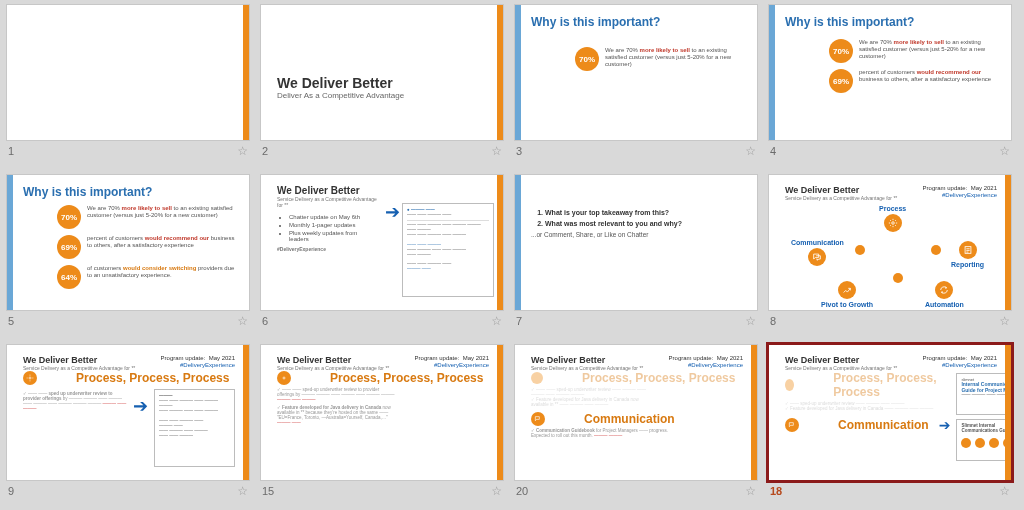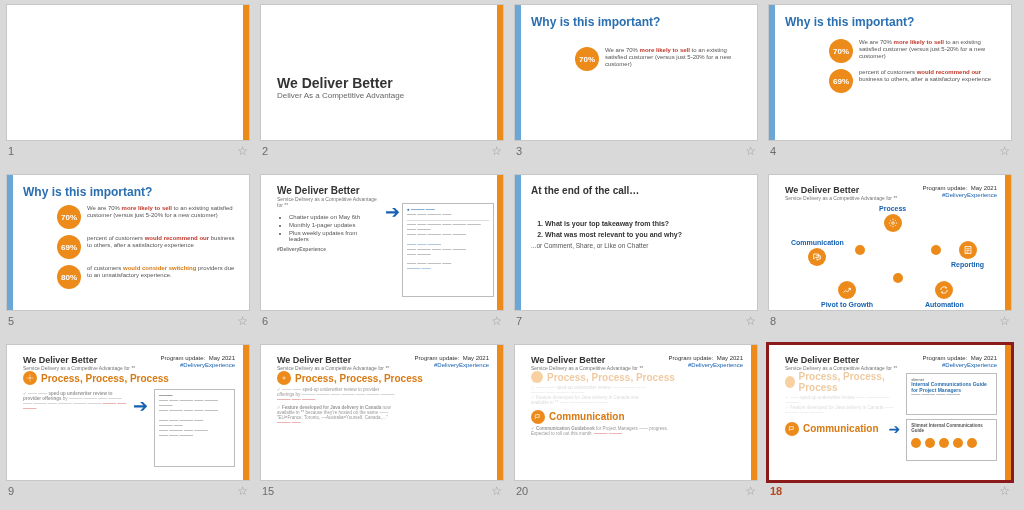--- a/index.html
+++ b/index.html
@@ -57,21 +57,21 @@
   ol.num { padding-left:14px; font-size:7px; color:#333; margin-top:8px; }
   ol.num li { margin-bottom:4px; font-weight:600; }
   .hint { font-size:6.5px; color:#555; margin-top:4px; }
   .card { border:1px solid #bcbcbc; background:#fff; font-size:4.5px; color:#555; padding:4px; line-height:1.1; }
   .arrow { color:#1660b1; font-size:18px; line-height:1; }
   .hd-row { display:flex; justify-content:space-between; align-items:flex-start; }
   .ptitle { font-size:9px; font-weight:700; color:#333; }
   .mini { font-size:5px; color:#777; }
   .ptag { font-size:6px; color:#333; text-align:right; line-height:1.1; }
   .ptag .hash { color:#1660b1; }
-  .sect-or { font-size:10px; font-weight:700; color:#d87a12; margin-top:4px; }
+  .sect-or { font-size:12px; font-weight:700; color:#d87a12; margin-top:4px;margin-left:35px; }
   .blob { font-size:4.5px; color:#999; line-height:1.1; margin-top:3px; }
   .ic-circle { width:18px; height:18px; border-radius:50%; background:#ed8b1a; display:flex; align-items:center; justify-content:center; }
   .ic-circle.sm { width:10px; height:10px; }
   .lbl { font-size:7px; font-weight:700; color:#1660b1; }
   svg.ic { width:10px; height:10px; fill:none; stroke:#fff; stroke-width:2; }
 </style>
 </head>
 <body>
 
 <div class="grid">
@@ -145,21 +145,21 @@
         <div class="h-blue">Why is this important?</div>
         <div class="pc-row" style="margin-left:34px; margin-top:6px;">
           <div class="pc">70%</div>
           <div class="tiny"><span>We are 70% </span><span class="emph-red">more likely to sell</span><span> to an existing satisfied customer (versus just 5-20% for a new customer)</span></div>
         </div>
         <div class="pc-row" style="margin-left:34px;">
           <div class="pc">69%</div>
           <div class="tiny"><span>percent of customers </span><span class="emph-red">would recommend our</span><span> business to others, after a satisfactory experience</span></div>
         </div>
         <div class="pc-row" style="margin-left:34px;">
-          <div class="pc">80%</div>
+          <div class="pc">64%</div>
           <div class="tiny"><span>of customers </span><span class="emph-or">would consider switching</span><span> providers due to an unsatisfactory experience.</span></div>
         </div>
       </div>
     </div>
     <div class="meta">
       <span>5</span>
       <span class="star">☆</span>
     </div>
   </div>
 
@@ -189,21 +189,20 @@
     <div class="meta">
       <span>6</span>
       <span class="star">☆</span>
     </div>
   </div>
 
   <div class="cell">
     <div class="slide">
       <div class="bar-l"></div>
       <div class="pad">
-        <div class="h-dark">At the end of the call…</div>
         <ol class="num" style="margin-top:24px;">
           <li>What is your top takeaway from this?</li>
           <li>What was most relevant to you and why?</li>
         </ol>
         <div class="hint">...or Comment, Share, or Like on Chatter</div>
       </div>
     </div>
     <div class="meta">
       <span>7</span>
       <span class="star">☆</span>

